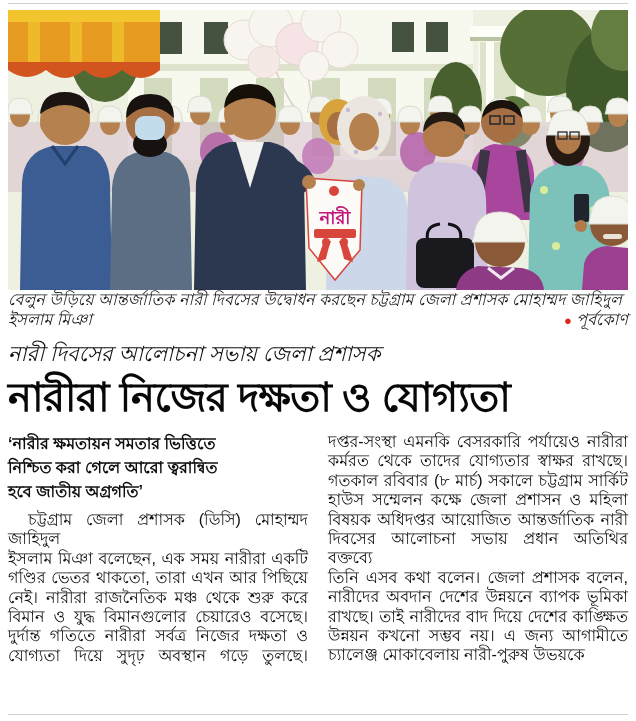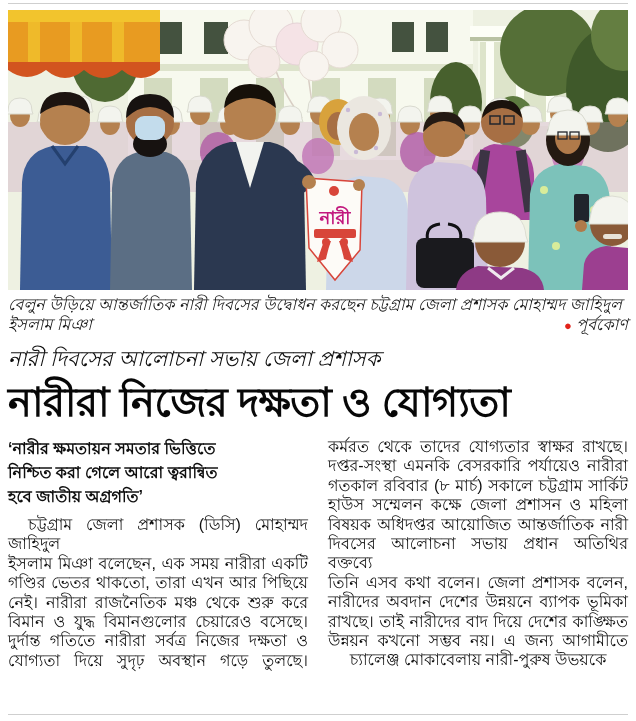--- a/index.html
+++ b/index.html
@@ -13,33 +13,33 @@
   }
   .page { position: relative; width: 636px; height: 721px; padding: 10px 8px 0; }
   .hairline { position: absolute; left: 8px; right: 8px; height: 1px; background: #cfcfcf; }
   .hairline-top { top: 3px; }
   .hairline-bottom { top: 714px; }
 
   figure.photo { margin: 0; width: 620px; height: 280px; overflow: hidden; background: #4d7c0f; }
   figure.photo svg { display: block; }
   svg text { font-family: "Liberation Sans", sans-serif; }
 
-  .caption { font-style: italic; font-size: 16px; line-height: 20px; margin-top: 5px; color: #161616; }
+  .caption { font-style: italic; font-size: 16px; line-height: 20px; color: #161616; }
   .caption-row2 { display: flex; justify-content: space-between; align-items: baseline; gap: 36px; }
   .credit { white-space: nowrap; }
   .bullet-red { color: #e2231a; font-style: normal; font-size: 13px; }
 
   .kicker { font-style: italic; font-weight: 400; font-size: 21px; line-height: 26px; margin: 10px 0 0; }
   .headline { font-weight: 700; font-size: 40px; line-height: 52px; margin: 4px 0 0; letter-spacing: -0.5px; color: #070707; }
 
   .columns { display: flex; gap: 20px; margin-top: 9px; }
   .col { flex: 1; min-width: 0; }
 
   .quote { font-weight: 700; font-size: 16px; line-height: 24px; margin-bottom: 6px; }
-  .body-line { font-size: 16px; line-height: 19.4px; text-align: center; }
+  .body-line { font-size: 16px; line-height: 19.4px; }
   .jline { text-align: justify; text-align-last: justify; -moz-text-align-last: justify; }
   .indent { text-indent: 20px; }
 </style>
 </head>
 <body>
 
 <div class="page">
   <div class="hairline hairline-top"></div>
 
   <figure class="photo">
@@ -268,22 +268,22 @@
         <div class="body-line jline">গণ্ডির ভেতর থাকতো, তারা এখন আর পিছিয়ে</div>
         <div class="body-line jline">নেই। নারীরা রাজনৈতিক মঞ্চ থেকে শুরু করে</div>
         <div class="body-line jline">বিমান ও যুদ্ধ বিমানগুলোর চেয়ারেও বসেছে।</div>
         <div class="body-line jline">দুর্দান্ত গতিতে নারীরা সর্বত্র নিজের দক্ষতা ও</div>
         <div class="body-line jline">যোগ্যতা দিয়ে সুদৃঢ় অবস্থান গড়ে তুলছে।</div>
 
       </div>
     </div>
     <div class="col">
       <div>
+        <div class="body-line jline">দপ্তর-সংস্থা এমনকি বেসরকারি পর্যায়েও নারীরা</div>
         <div class="body-line jline">কর্মরত থেকে তাদের যোগ্যতার স্বাক্ষর রাখছে।</div>
-        <div class="body-line jline">দপ্তর-সংস্থা এমনকি বেসরকারি পর্যায়েও নারীরা</div>
         <div class="body-line jline">গতকাল রবিবার (৮ মার্চ) সকালে চট্টগ্রাম সার্কিট</div>
         <div class="body-line jline">হাউস সম্মেলন কক্ষে জেলা প্রশাসন ও মহিলা</div>
         <div class="body-line jline">বিষয়ক অধিদপ্তর আয়োজিত আন্তর্জাতিক নারী</div>
         <div class="body-line jline">দিবসের আলোচনা সভায় প্রধান অতিথির বক্তব্যে</div>
         <div class="body-line jline">তিনি এসব কথা বলেন। জেলা প্রশাসক বলেন,</div>
         <div class="body-line jline">নারীদের অবদান দেশের উন্নয়নে ব্যাপক ভূমিকা</div>
         <div class="body-line jline">রাখছে। তাই নারীদের বাদ দিয়ে দেশের কাঙ্ক্ষিত</div>
         <div class="body-line jline">উন্নয়ন কখনো সম্ভব নয়। এ জন্য আগামীতে</div>
         <div class="body-line">চ্যালেঞ্জ মোকাবেলায় নারী-পুরুষ উভয়কে</div>
 

